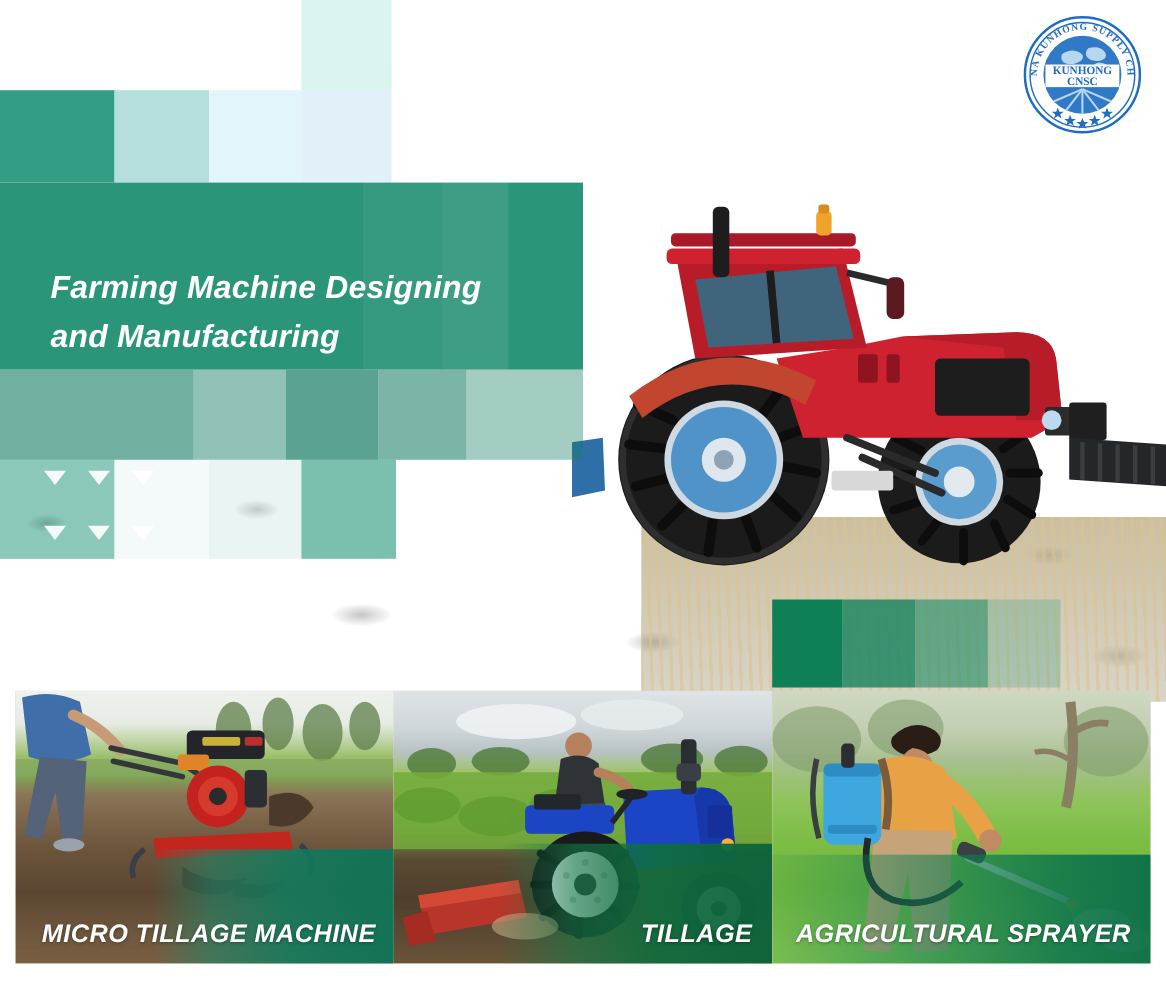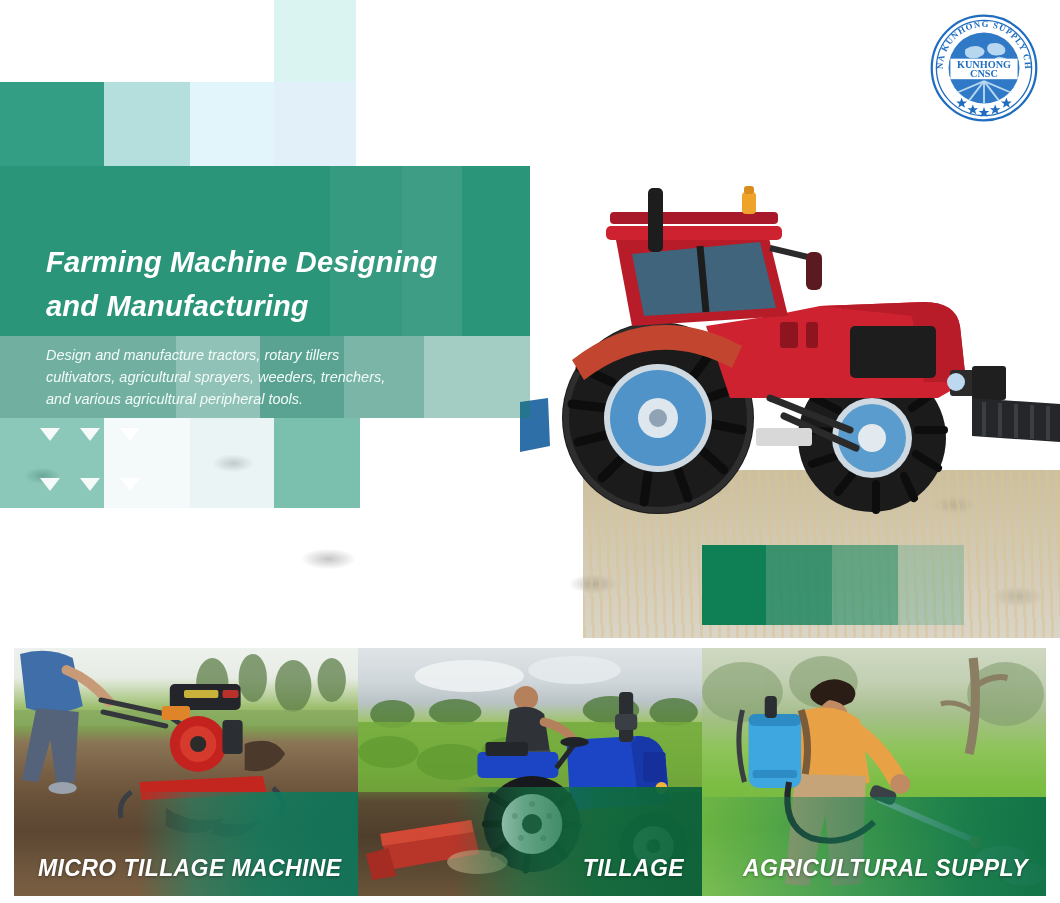--- a/index.html
+++ b/index.html
@@ -191,20 +191,21 @@
 
   
   .cards {
     position: absolute;
     left: 0; top: 648px;
     width: 1060px; height: 228px;
     display: flex;
     gap: 0;
     padding: 0 14px;
     box-sizing: border-box;
+    align-items: flex-end;
   }
   .card {
     position: relative;
     flex: 1 1 0;
     height: 248px;
     overflow: hidden;
     background: #cfd9c6;
   }
   .card-photo { position: absolute; inset: 0; }
   .card-label {
@@ -388,25 +389,20 @@
       <span>and Manufacturing</span>
     </h1>
 
     <div class="subtitle-band">
       <i class="sb1"></i>
       <i class="sb2"></i>
       <i class="sb3"></i>
       <i class="sb4"></i>
       <i class="sb5"></i>
     </div>
-    <p class="subtitle">
-      <span>Design and manufacture tractors, rotary tillers</span><br>
-      <span>cultivators, agricultural sprayers, weeders, trenchers,</span><br>
-      <span>and various agricultural peripheral tools.</span>
-    </p>
 
     <div class="block-grid">
       <i class="bg1"></i>
       <i class="bg2"></i>
       <i class="bg3"></i>
       <i class="bg4"></i>
     </div>
 
     <div class="chevrons">
       <span class="chevron" style="left:0;top:0"></span>
@@ -628,17 +624,17 @@
           <rect x="166" y="140" width="26" height="14" rx="5" fill="#3b4046" transform="rotate(22 179 147)"></rect>
           <circle cx="270" cy="194" r="6" fill="#d8b63a"></circle>
 
           <g fill="#ffffff" opacity="0.55">
             <ellipse cx="296" cy="212" rx="26" ry="14"></ellipse>
             <ellipse cx="318" cy="226" rx="22" ry="12"></ellipse>
           </g>
         </svg>
       </div>
       <div class="card-overlay ov-band ov-diag"></div>
-      <div class="card-label label-right">AGRICULTURAL SUPPLY</div>
+      <div class="card-label label-right">AGRICULTURAL SPRAYER</div>
     </div>
 
   </div>
 </div>
 
 </body></html>

